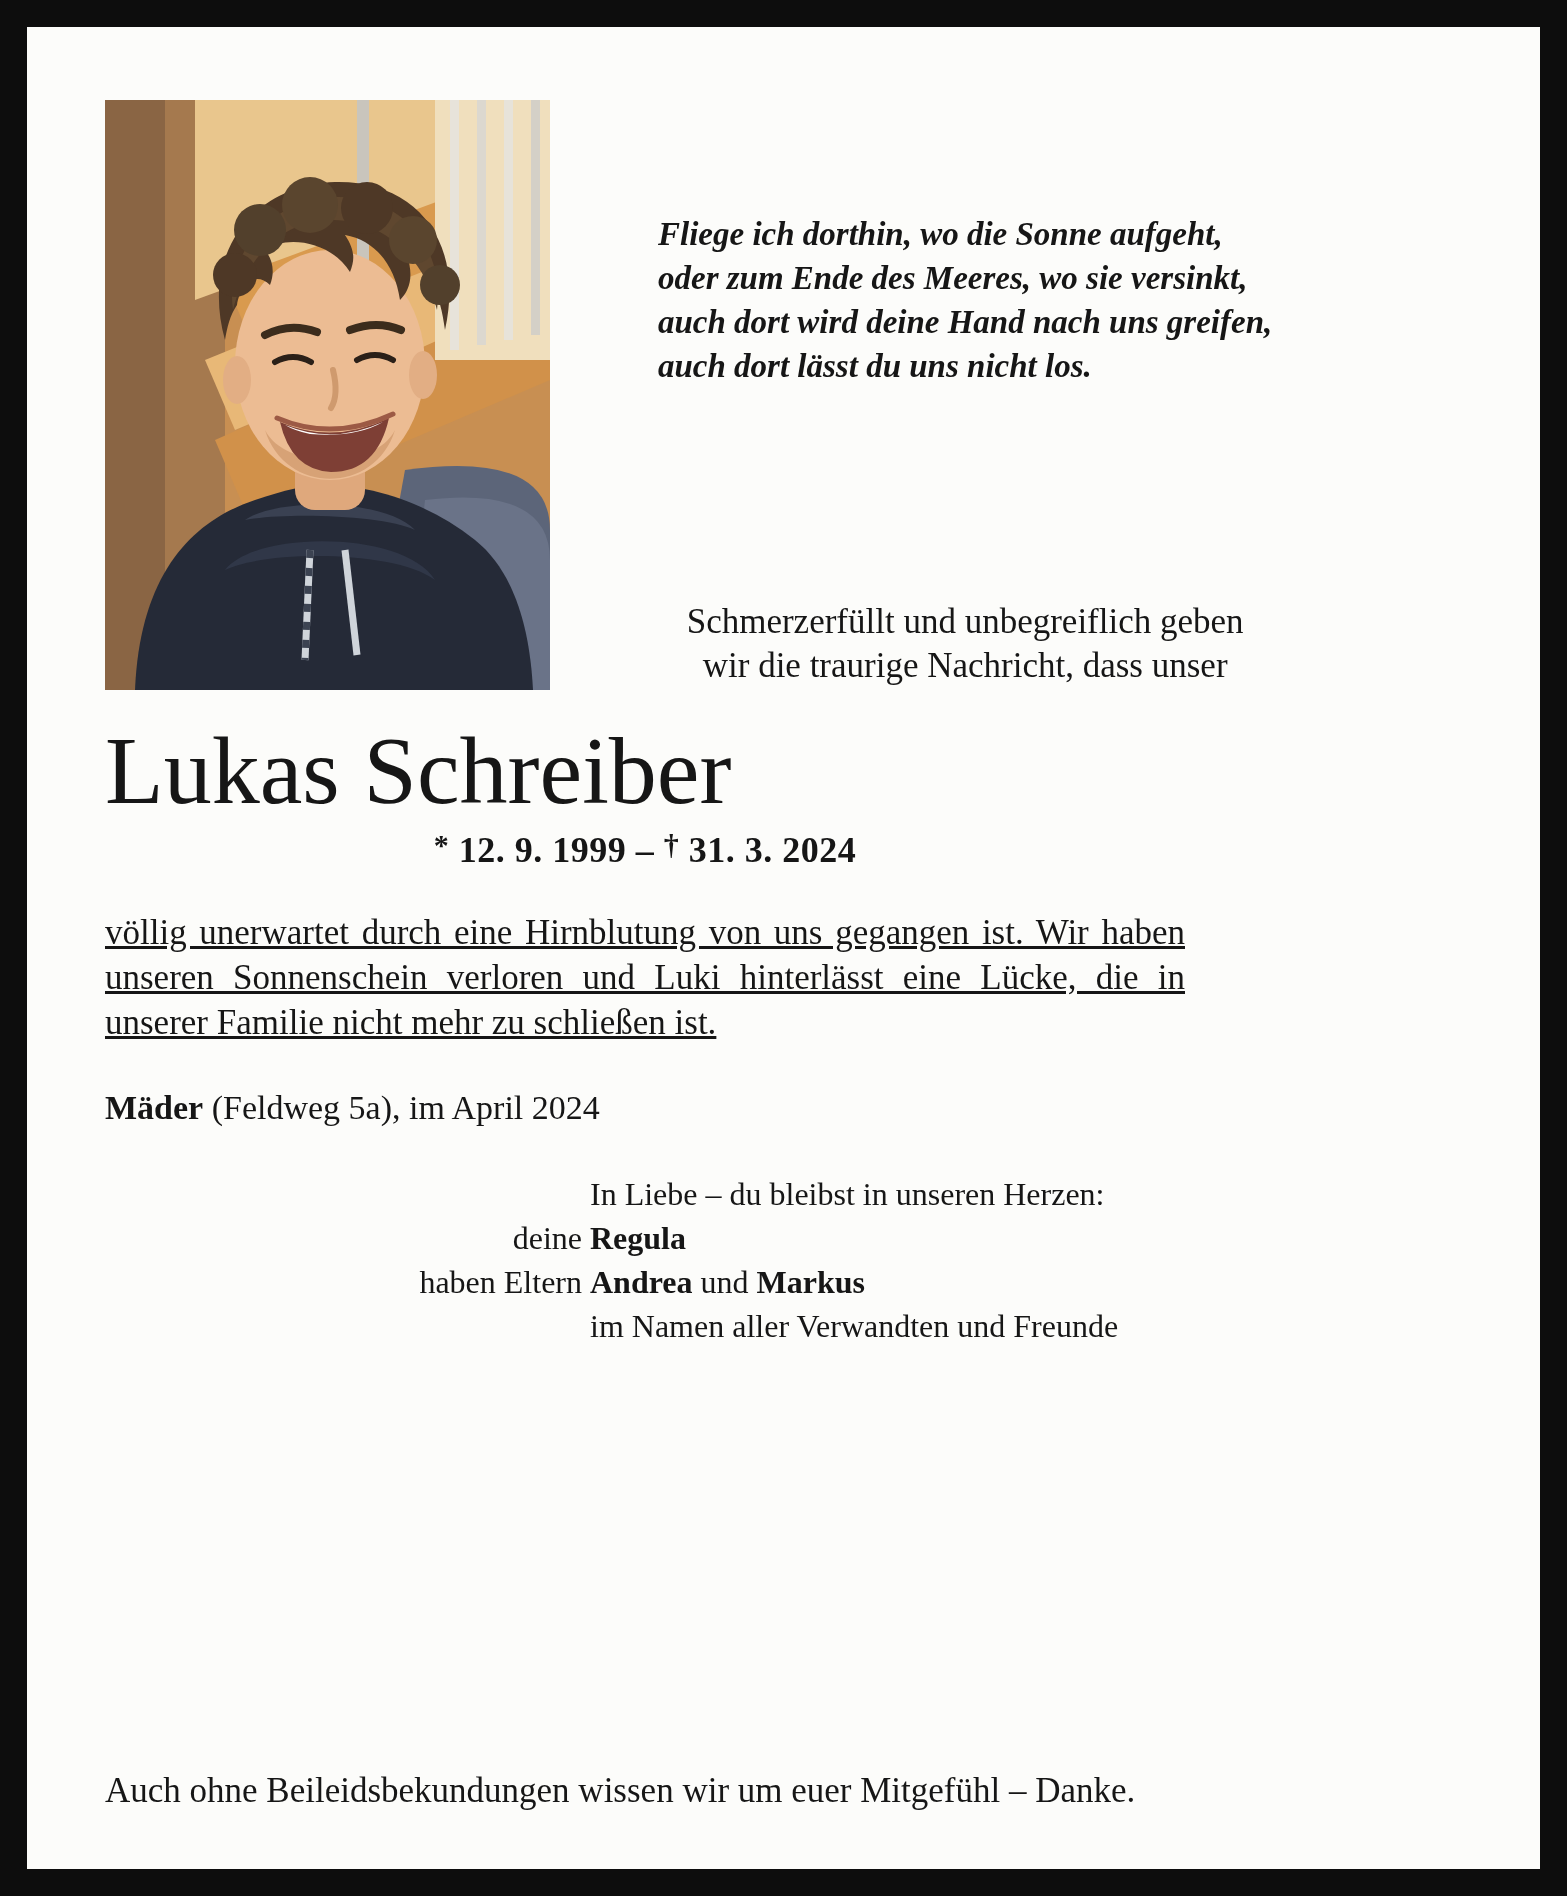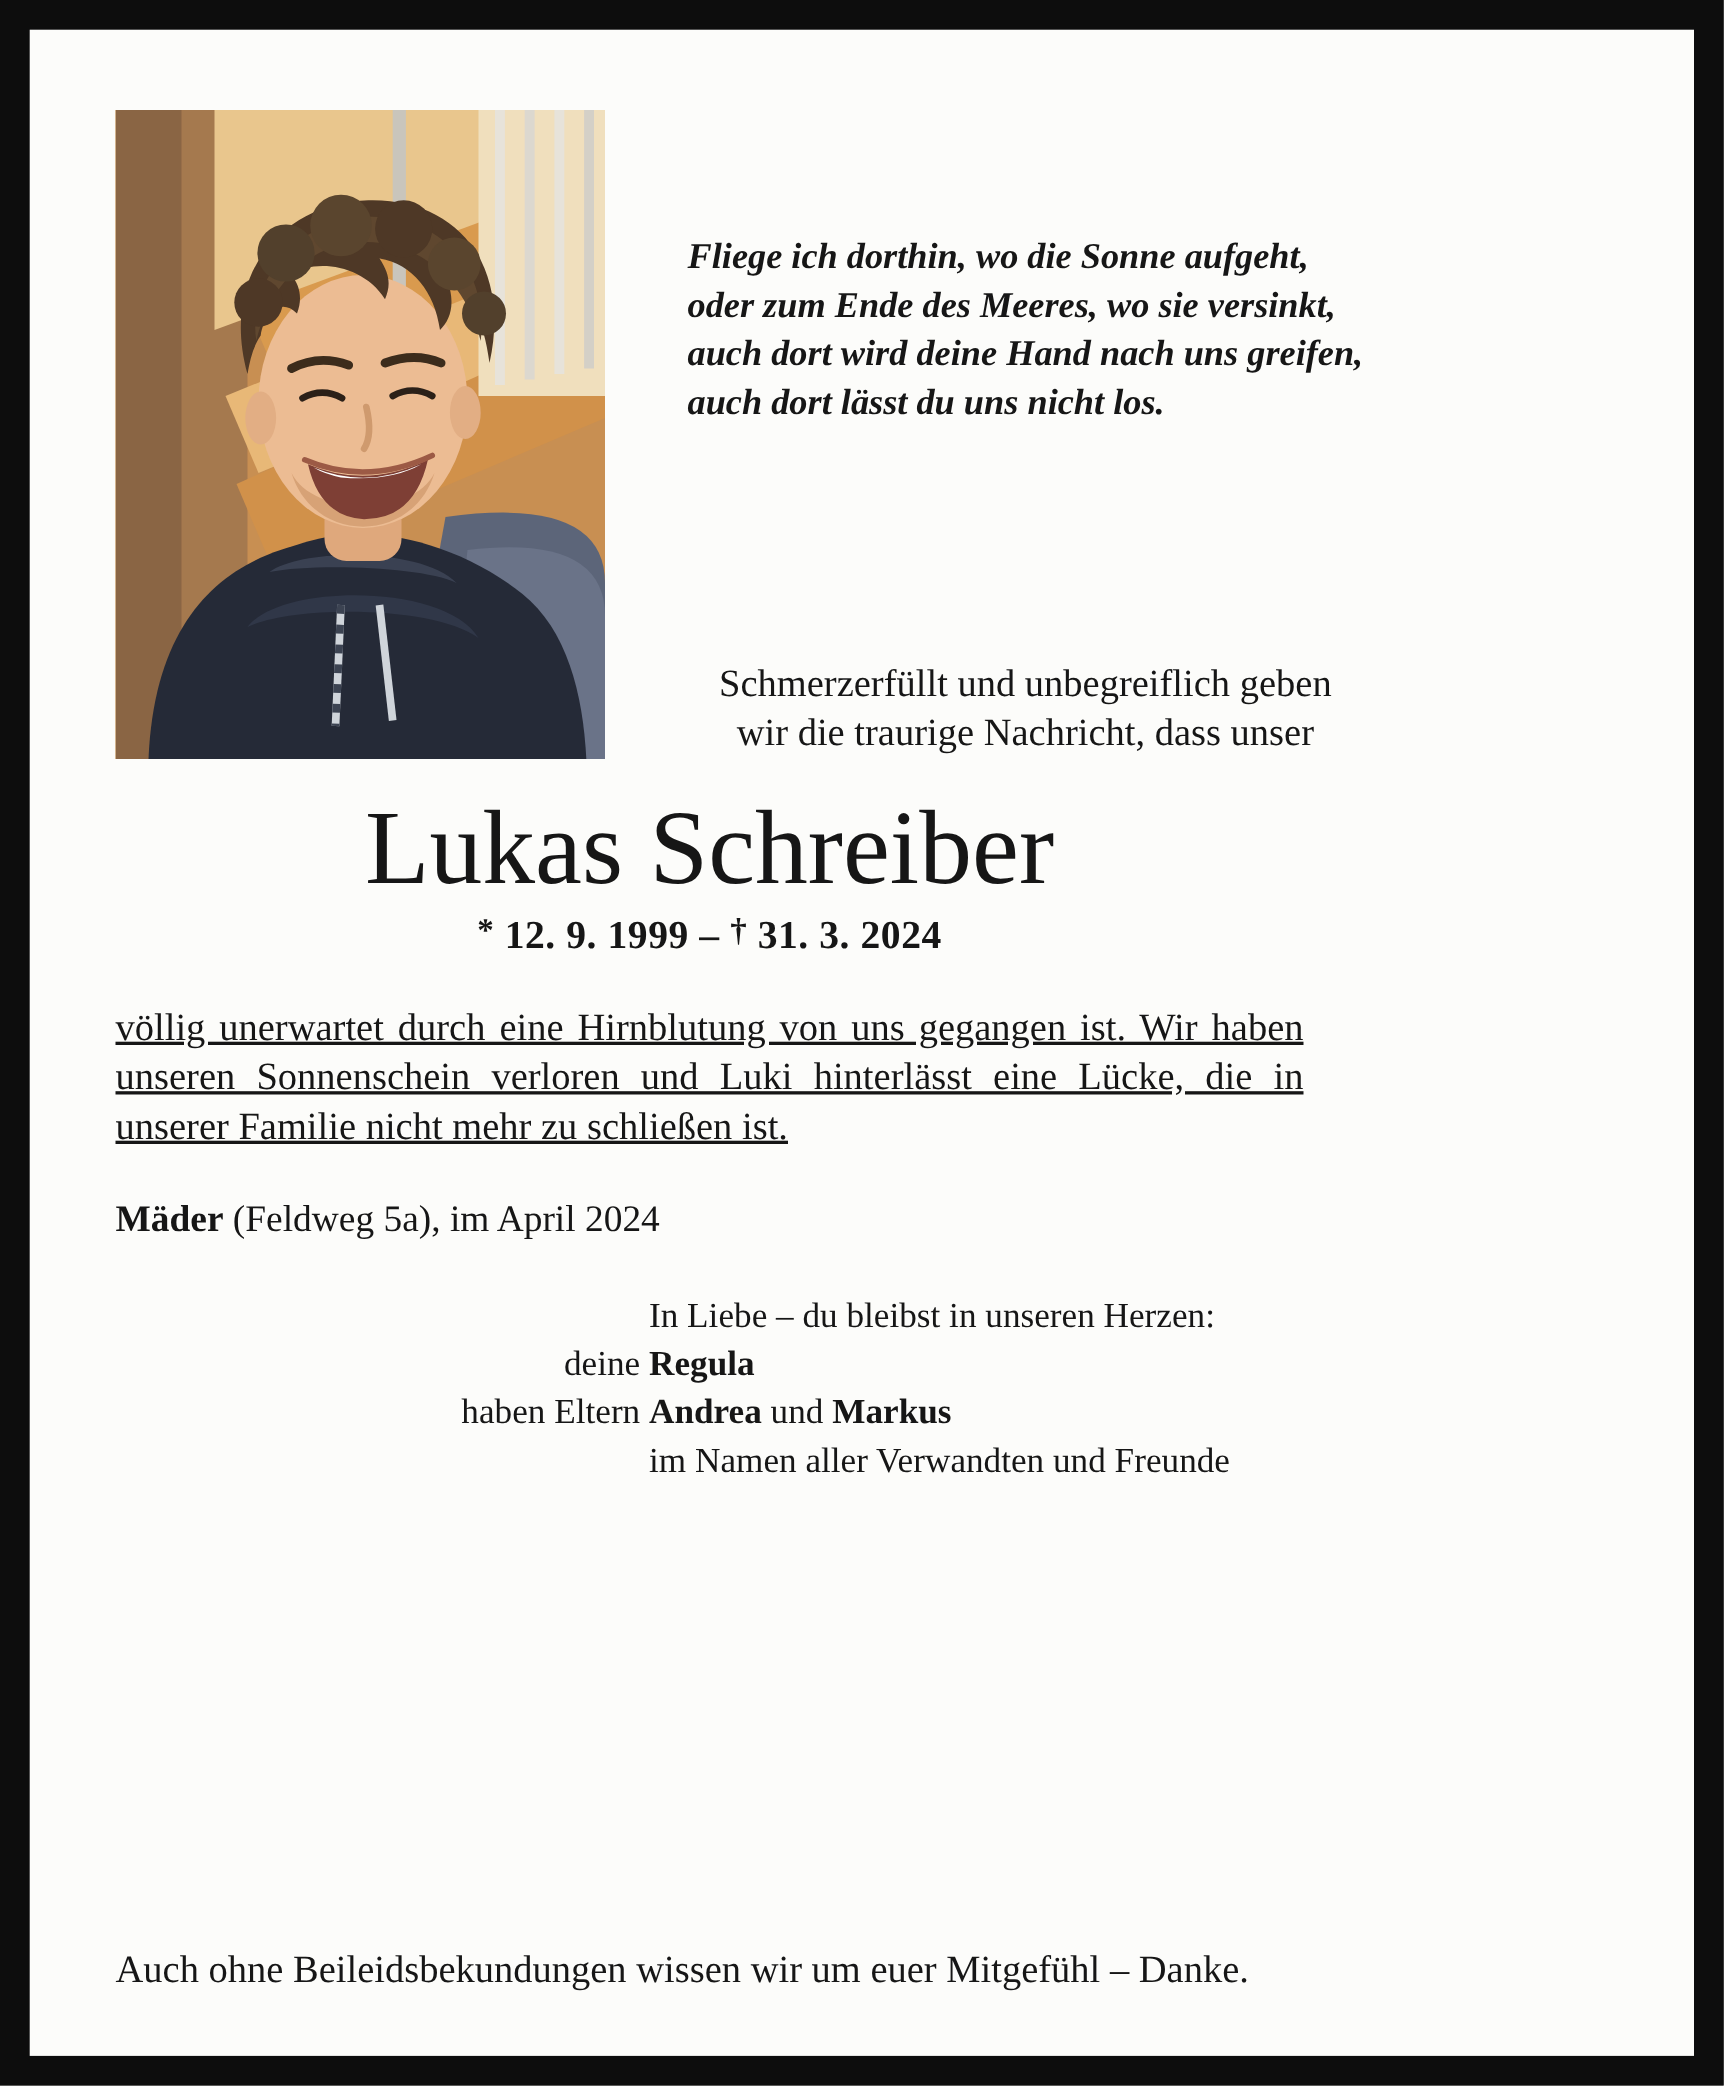--- a/index.html
+++ b/index.html
@@ -26,21 +26,21 @@
   }
   .photo-row { display: flex; align-items: stretch; height: 590px; }
   .photo {
     width: 445px; height: 590px;
     flex: 0 0 445px;
     overflow: hidden;
     background: #c78f52;
   }
   .photo svg { display: block; }
   .right-col {
-    margin-left: 75px;
+    margin-left: 108px;
     padding-top: 112px;
     display: flex;
     flex-direction: column;
     width: 660px;
     box-sizing: border-box;
   }
   .quote {
     font-style: italic;
     font-weight: 700;
     font-size: 33px;
@@ -50,21 +50,20 @@
   .intro {
     margin-top: auto;
     font-size: 35px;
     line-height: 44px;
     padding-bottom: 2px;
     white-space: nowrap;
     text-align: center;
   }
   .name {
     margin-top: 28px;
-    text-align: center;
     font-size: 96px;
     line-height: 106px;
     font-weight: 400;
   }
   .dates {
     margin-top: 4px;
     text-align: center;
     font-weight: 700;
     font-size: 36px;
     line-height: 44px;

